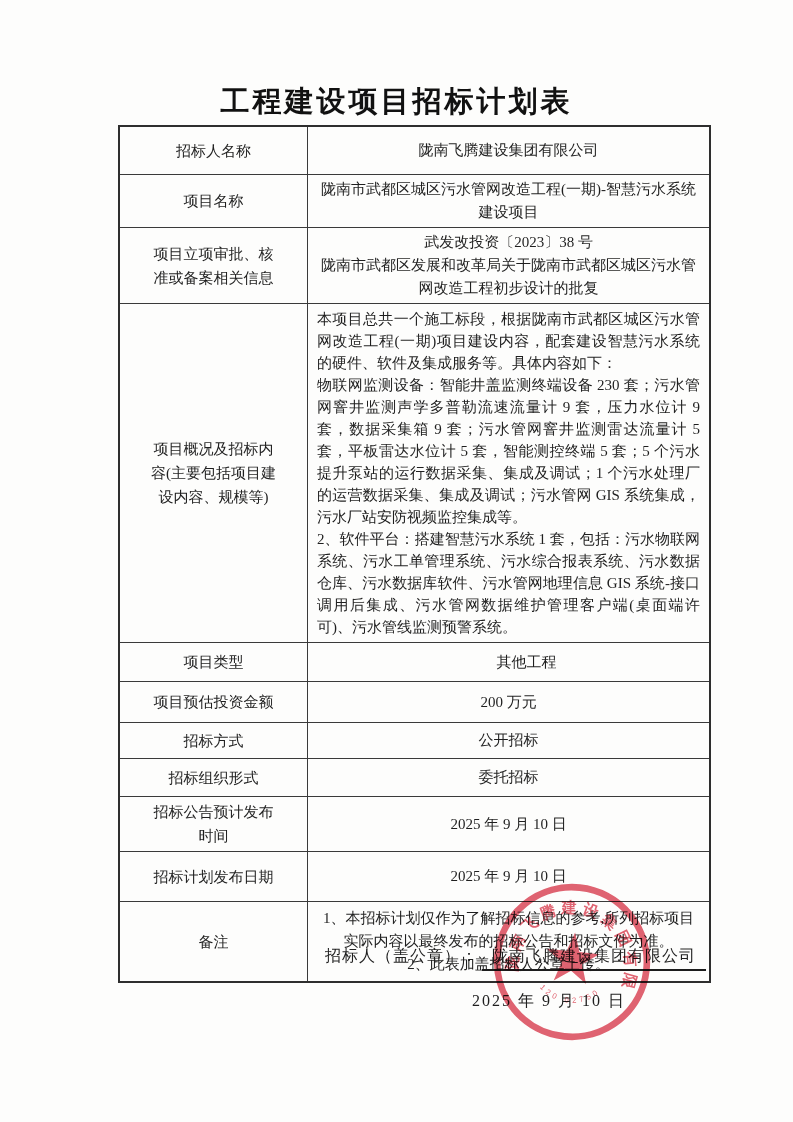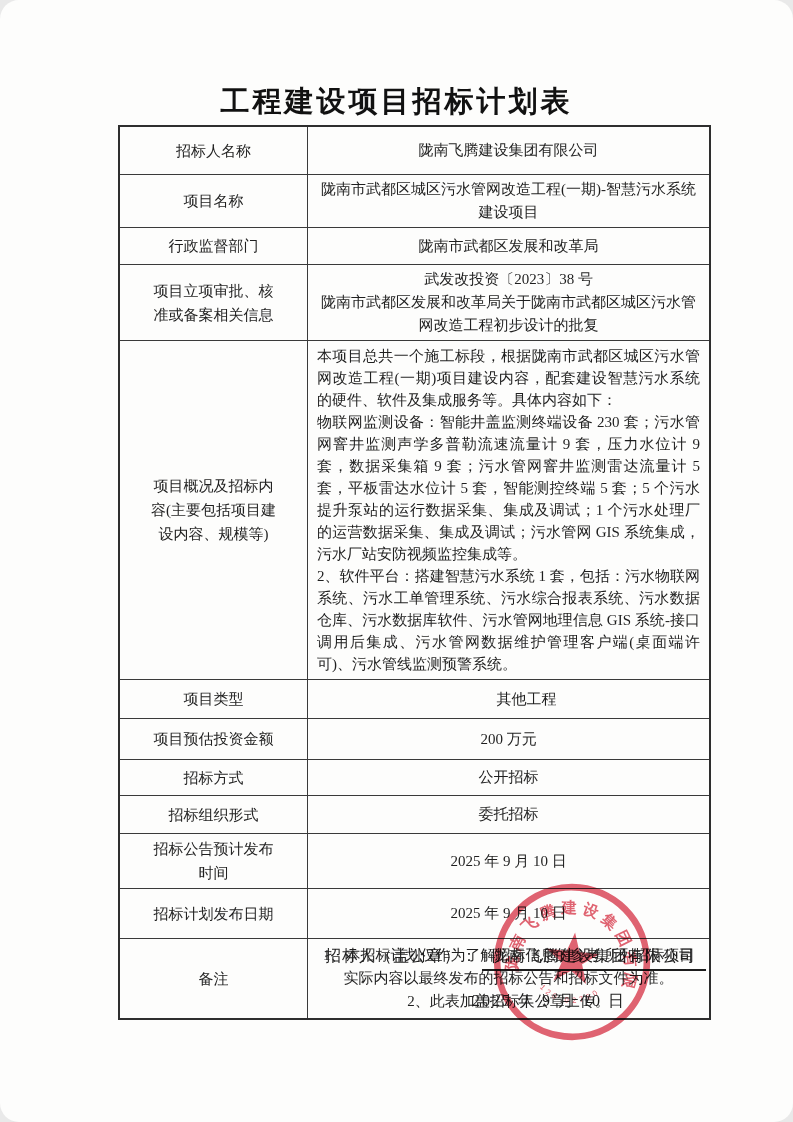--- a/index.html
+++ b/index.html
@@ -4,21 +4,20 @@
 <style>
   html,body{margin:0;padding:0;background:#e9e9e9;}
   .page{
     position:relative;
     width:793px;height:1122px;
     margin:0 auto;
     background:#fdfdfc;
     color:#1f1f1f;
     font-family:"Liberation Serif", serif;
     overflow:hidden;
-    border-radius:19px;
   }
   .doc-title{
     position:absolute;top:82px;left:0;width:100%;
     text-align:center;
     font-size:29px;font-weight:bold;letter-spacing:3px;
     color:#111;
   }
   .doc-table{
     position:absolute;left:118px;top:125px;width:593px;
     border:2px solid #2e2e2e;
@@ -90,24 +89,20 @@
     <div class="trow r1">
       <div class="tlabel">招标人名称</div>
       <div class="tvalue">陇南飞腾建设集团有限公司</div>
     </div>
 
     <div class="trow r2">
       <div class="tlabel">项目名称</div>
       <div class="tvalue">陇南市武都区城区污水管网改造工程(一期)-智慧污水系统建设项目</div>
     </div>
 
-    <div class="trow r3">
-      <div class="tlabel">行政监督部门</div>
-      <div class="tvalue">陇南市武都区发展和改革局</div>
-    </div>
 
     <div class="trow r4">
       <div class="tlabel">项目立项审批、核准或备案相关信息</div>
       <div class="tvalue">
         <div>武发改投资〔2023〕38 号</div>
         <div>陇南市武都区发展和改革局关于陇南市武都区城区污水管网改造工程初步设计的批复</div>
       </div>
     </div>
 
     <div class="trow r5">

